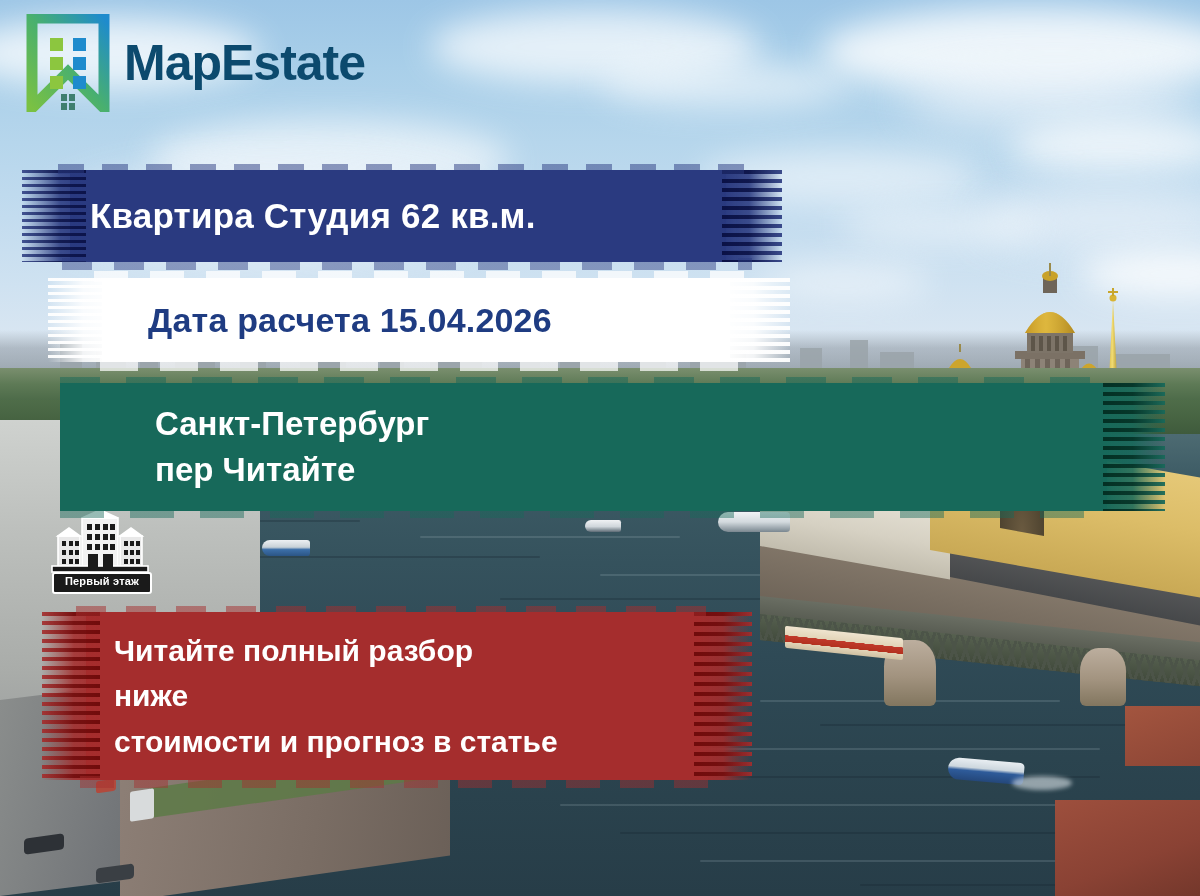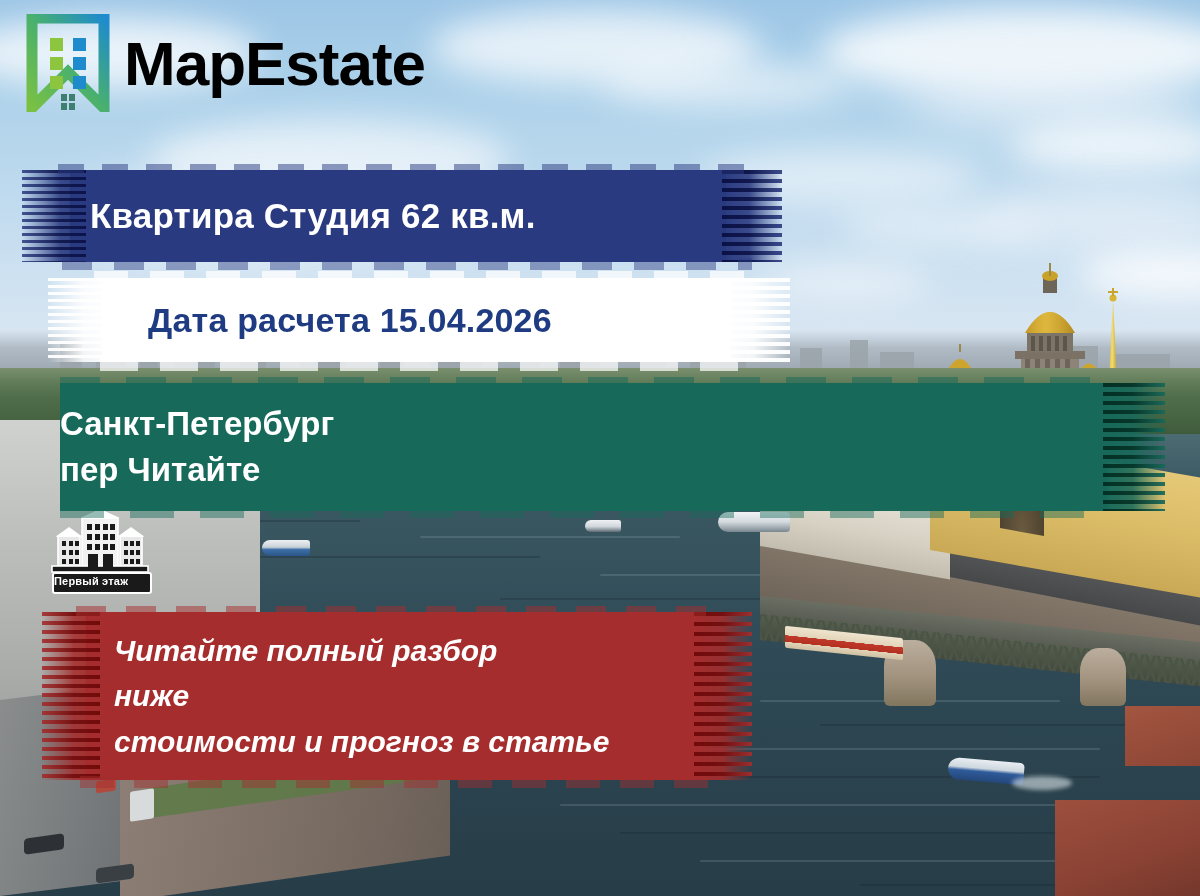--- a/index.html
+++ b/index.html
@@ -142,22 +142,22 @@
     background:linear-gradient(180deg,#f1f3f5 0%,#d3dade 50%,#7a8790 100%);}
   .wake{position:absolute;background:rgba(235,242,246,.55);border-radius:50%;filter:blur(2px);}
 
   
   .cath{position:absolute;left:975px;top:255px;}
 
   
   .logo{position:absolute;left:26px;top:14px;display:flex;align-items:center;gap:14px;}
   .logo-text-wrap{display:flex;flex-direction:column;justify-content:center;margin-top:2px;}
   .logo-name{
-    font-size:62px;font-weight:700;letter-spacing:-1px;line-height:.95;
-    color:#000000;
+    font-size:50px;font-weight:700;letter-spacing:-1px;line-height:.95;
+    color:#0c4a6e;
   }
   .logo-tag{
     font-size:15.5px;font-weight:700;letter-spacing:1.1px;line-height:1;
     color:#2a81c6;margin-top:7px;
   }
 
   
   .banner{position:absolute;display:flex;flex-direction:column;justify-content:center;}
   .banner .txt{position:relative;z-index:3;}
 
@@ -172,34 +172,34 @@
     color:#ffffff;font-size:35px;font-weight:700;padding-left:68px;letter-spacing:.2px;
   }
   
   #banner-date{left:48px;top:278px;width:742px;height:84px;}
   #banner-date .txt{
     color:#1f3c82;font-size:34px;font-weight:700;padding-left:100px;letter-spacing:.2px;
   }
   
   #banner-city{left:60px;top:383px;width:1105px;height:128px;}
   #banner-city .txt{
-    color:#ffffff;font-size:33px;font-weight:700;line-height:1.38;
-  }
-  
-  #banner-cta{left:42px;top:612px;width:710px;height:168px;font-style:italic;}
+    color:#ffffff;font-size:33px;font-weight:700;padding-left:95px;line-height:1.38;
+  }
+  
+  #banner-cta{left:42px;top:612px;width:710px;height:168px;}
   #banner-cta .txt{
     color:#ffffff;font-size:30px;font-weight:700;padding-left:72px;line-height:1.52;
   }
 
   
   #watermark{position:absolute;left:48px;top:508px;width:104px;height:86px;}
   .wm-label{
     position:absolute;left:4px;bottom:0;width:96px;height:18px;
     background:#1a1a1a;border:2px solid #ffffff;border-radius:3px;
-    color:#ffffff;font-size:11px;font-weight:700;line-height:15px;text-align:left;
+    color:#ffffff;font-size:11px;font-weight:700;line-height:15px;text-align:center;
     letter-spacing:.2px;
   }
 </style>
 </head>
 <body>
 
 <div id="card">
 
   <div class="photo">
     <div class="sky"></div>

